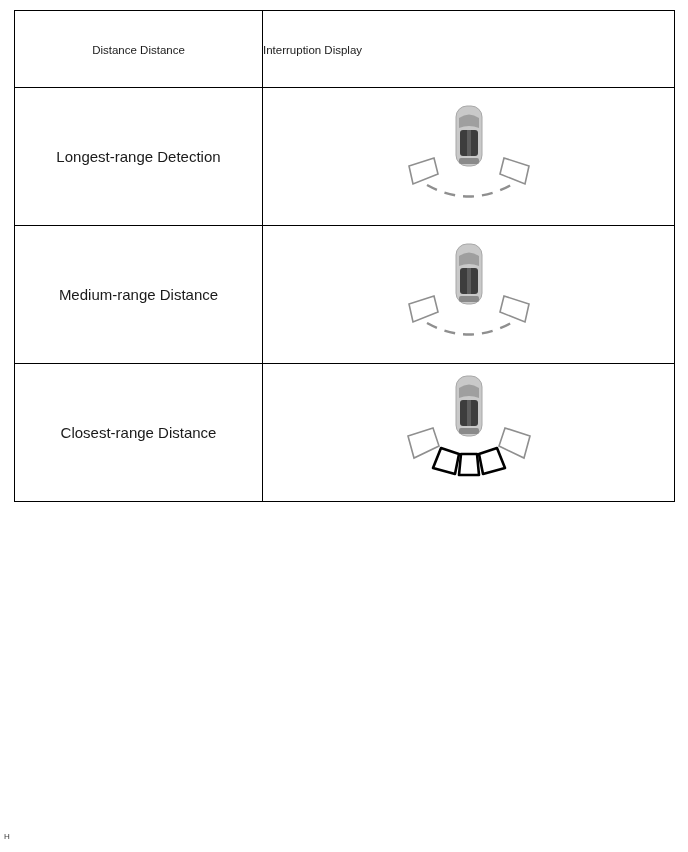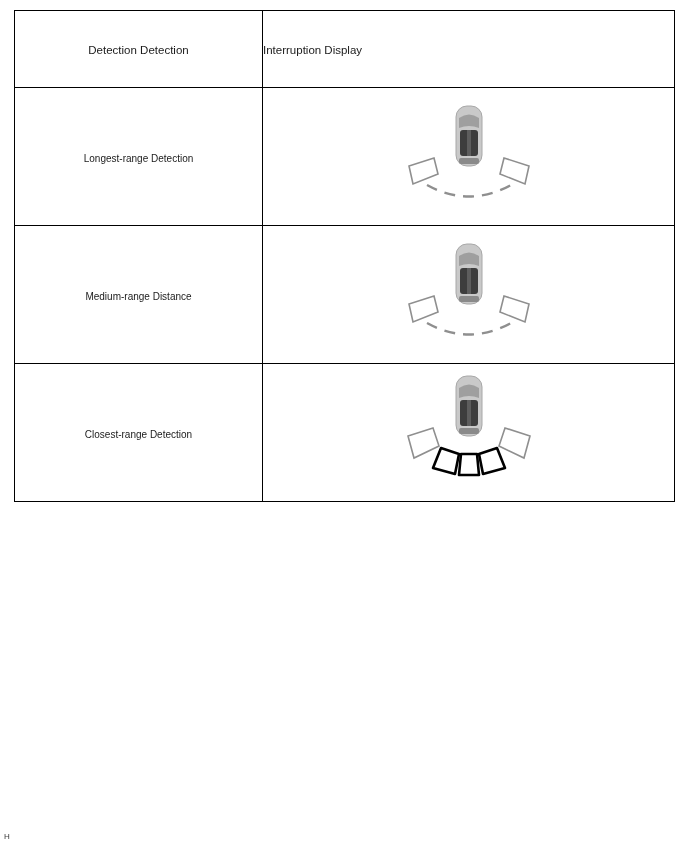--- a/index.html
+++ b/index.html
@@ -42,21 +42,21 @@
     text-align: left;
   }
   .header-row td {
     height: 76px;
   }
   .header-text {
     font-size: 11.5px;
     color: #1a1a1a;
   }
   .row-label {
-    font-size: 10px;
+    font-size: 15px;
     color: #1a1a1a;
   }
   .body-row td {
     height: 137px;
   }
   .diagram-wrap {
     display: flex;
     align-items: center;
     justify-content: center;
     height: 100%;
@@ -72,21 +72,21 @@
 </head>
 <body>
 
 <div class="page">
 
   <table class="detection-table">
     <tbody>
 
       <tr class="header-row">
         <td class="col-label">
-          <span class="header-text">Detection Detection</span>
+          <span class="header-text">Distance Distance</span>
         </td>
         <td class="col-display">
           <span class="header-text">Interruption Display</span>
         </td>
       </tr>
 
       <tr class="body-row">
         <td class="col-label">
           <span class="row-label">Longest-range Detection</span>
         </td>
@@ -138,21 +138,21 @@
                 <path d="M38 93 Q80 116 122 93"></path>
               </g>
             </svg>
           </div>
         </td>
       </tr>
 
 
       <tr class="body-row">
         <td class="col-label">
-          <span class="row-label">Closest-range Detection</span>
+          <span class="row-label">Closest-range Distance</span>
         </td>
         <td class="col-display">
           <div class="diagram-wrap">
             <svg width="160" height="130" viewBox="0 0 160 130">
               <g>
                 <rect x="67" y="8" width="26" height="60" rx="11" fill="#c9c9c9" stroke="#a8a8a8" stroke-width="1"></rect>
                 <path d="M70 20 q10 -7 20 0 l0 10 q-10 -4 -20 0 z" fill="#9f9f9f"></path>
                 <rect x="71" y="32" width="18" height="26" rx="3" fill="#3d3d3d"></rect>
                 <rect x="78" y="32" width="4" height="26" fill="#5d5d5d"></rect>
                 <rect x="70" y="60" width="20" height="6" rx="2" fill="#8a8a8a"></rect>

